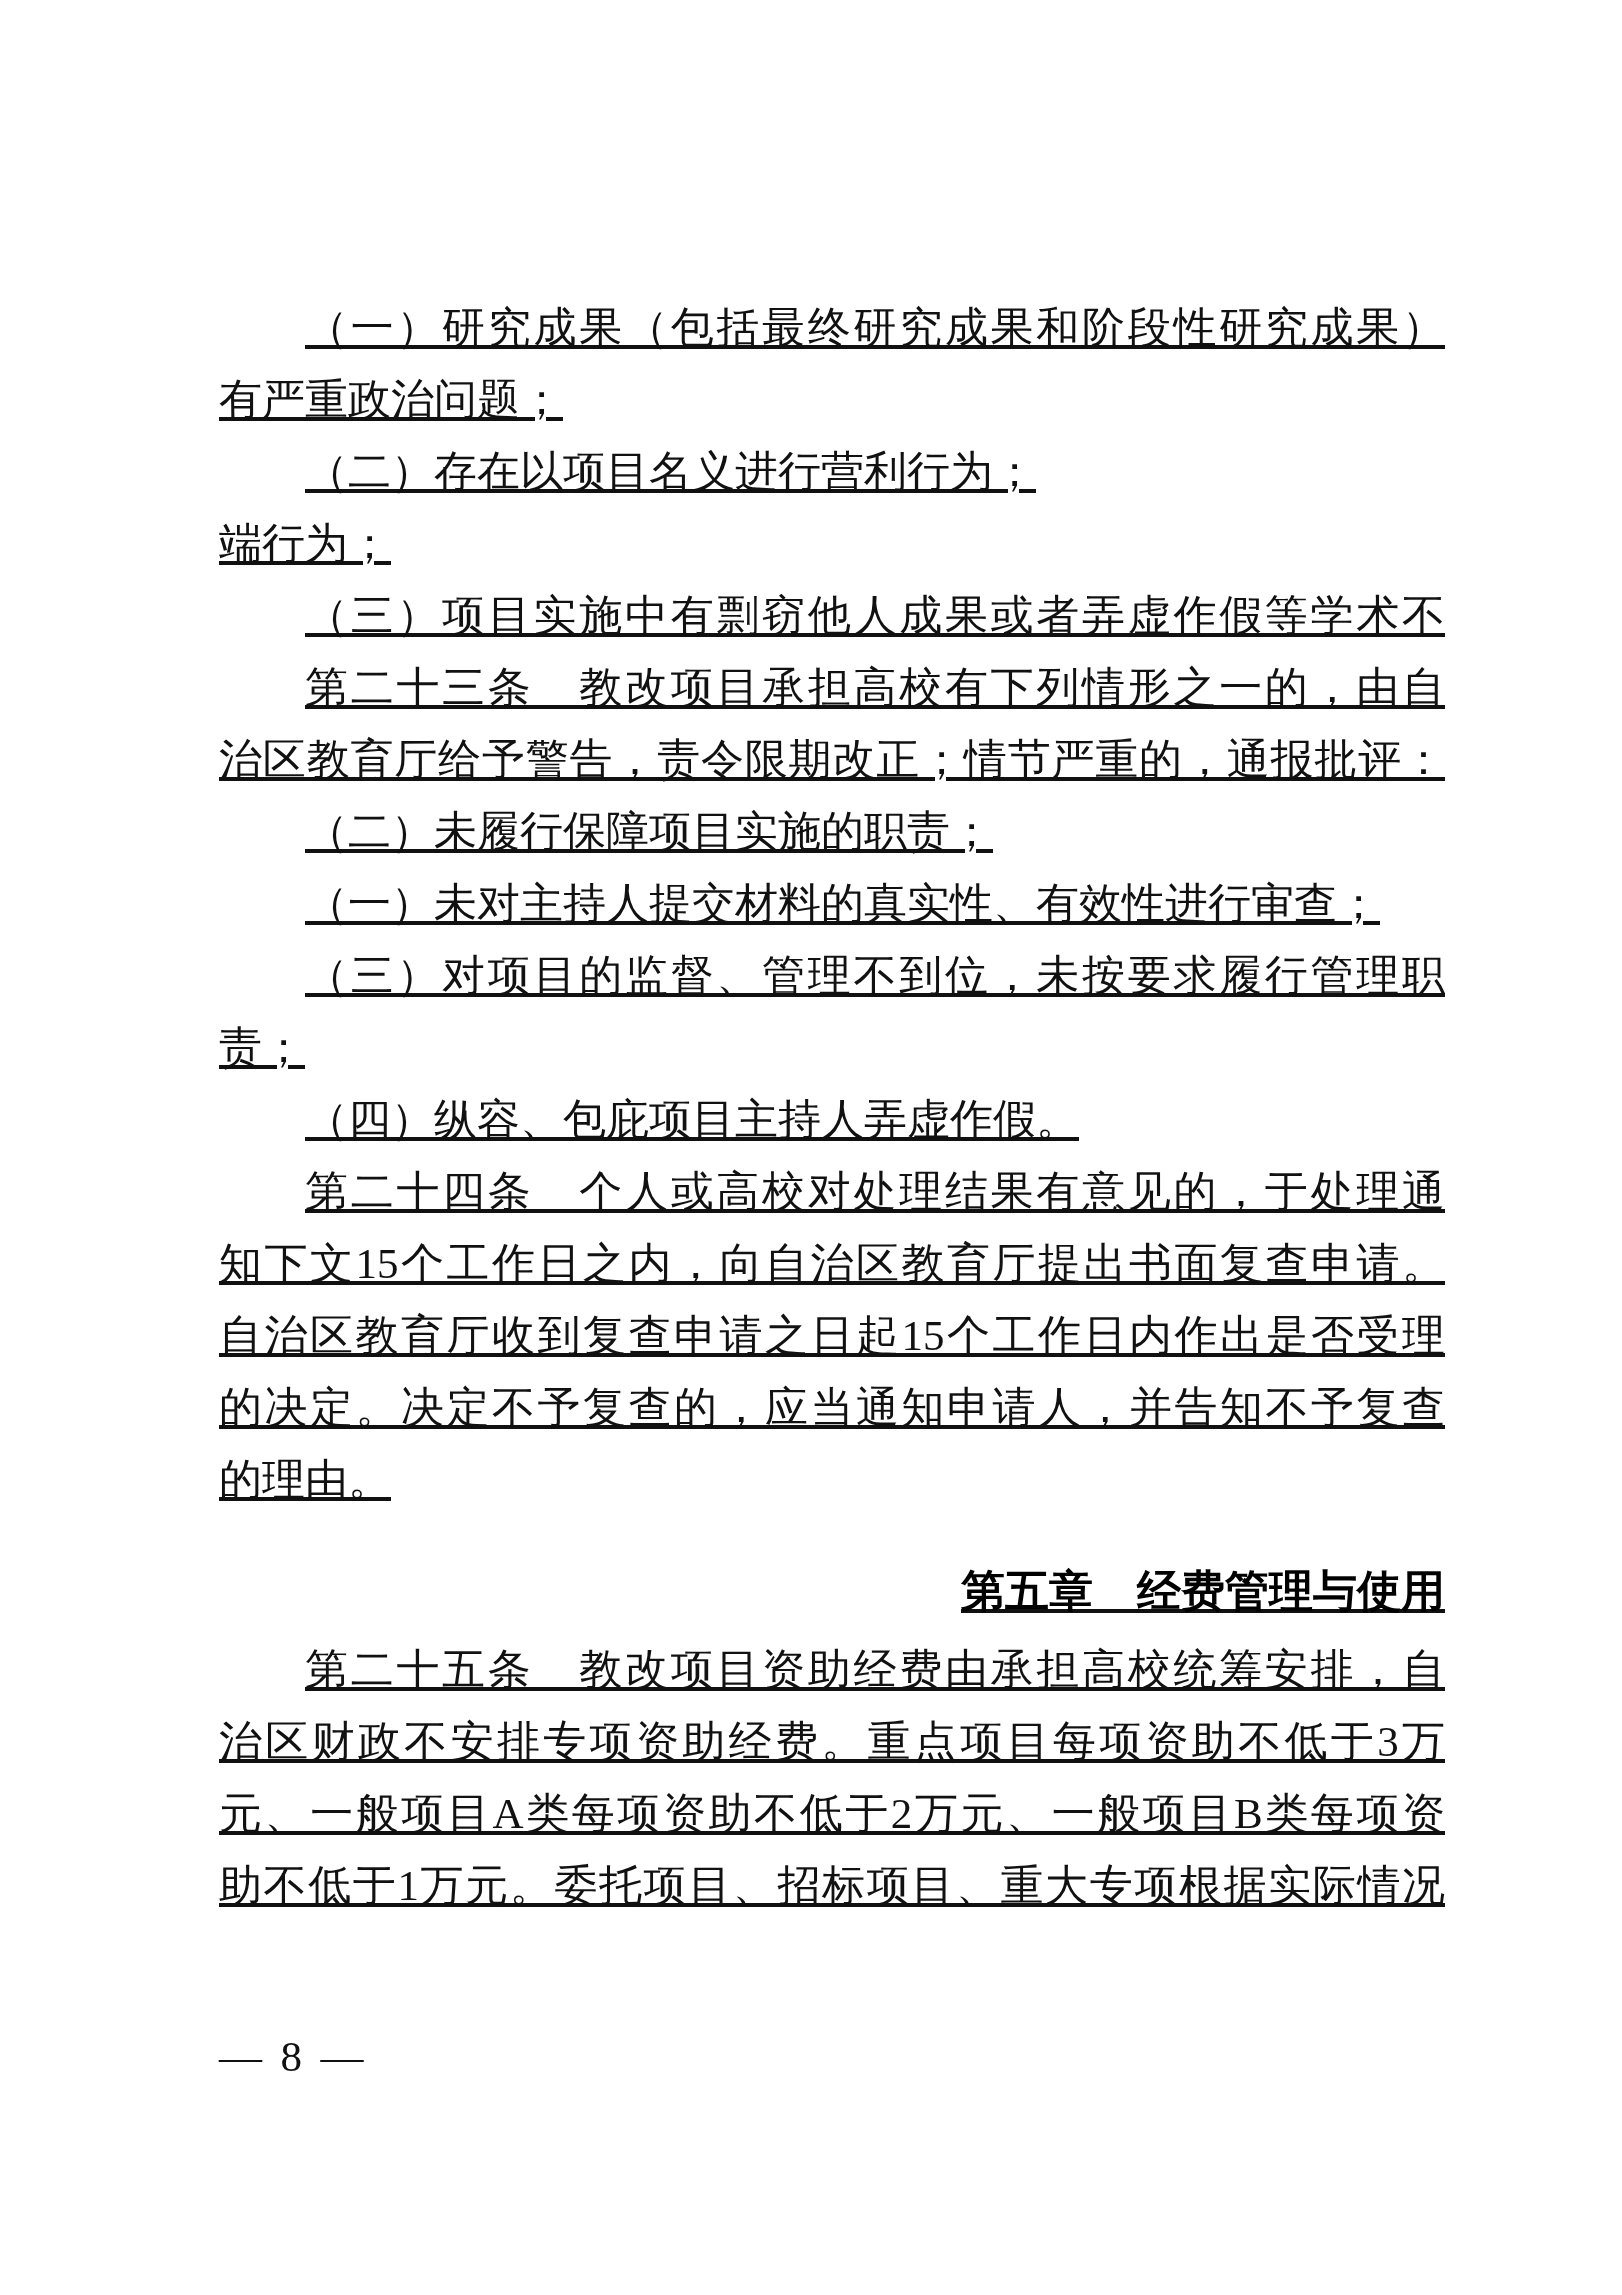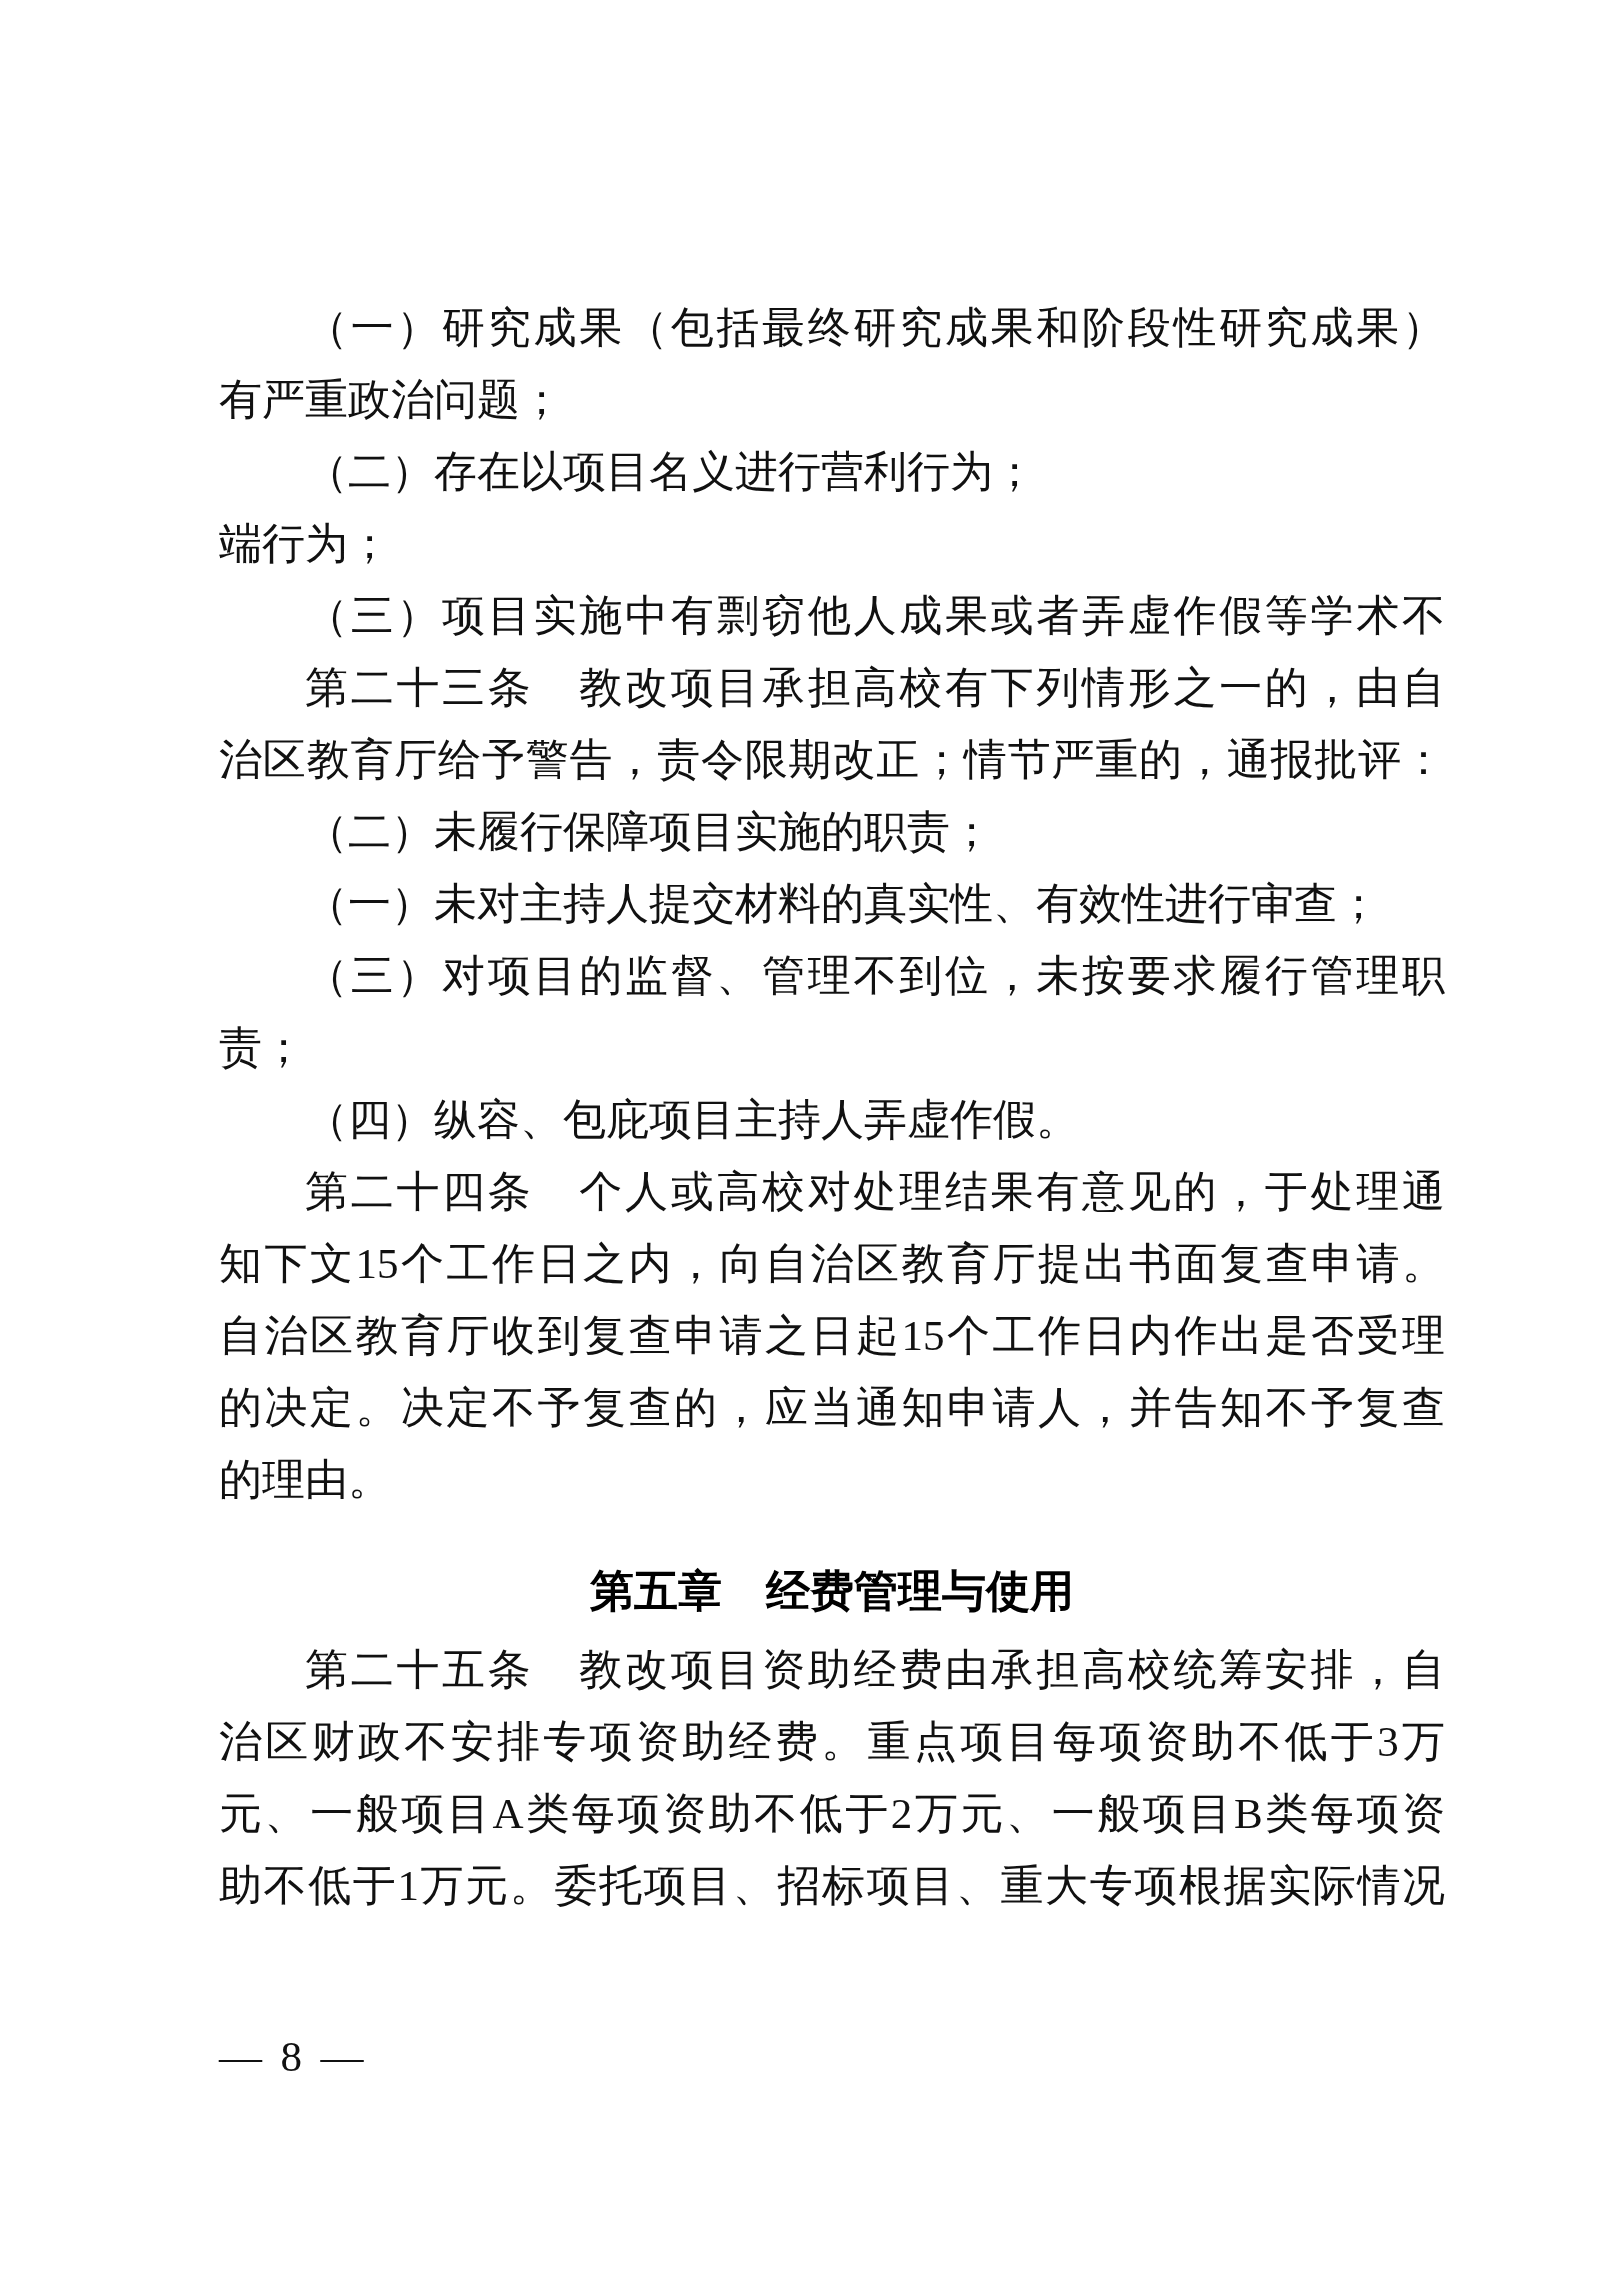--- a/index.html
+++ b/index.html
@@ -16,41 +16,42 @@
     overflow: hidden;
   }
   .body-col {
     position: absolute;
     left: 219px;
     top: 292px;
     width: 1226px;
     font-family: "Liberation Serif", "DejaVu Serif", serif;
     font-size: 43px;
     color: #111111;
+    text-decoration: underline;
   }
   .ln {
     height: 72px;
     line-height: 72px;
     text-align: justify;
     overflow: hidden;
   }
   .ln.just {
     text-align-last: justify;
   }
   .ln.ind {
     text-indent: 86px;
   }
   .chapter {
     margin: 39px 0 6.5px 0;
     height: 72px;
     line-height: 72px;
     font-family: "Liberation Sans", "DejaVu Sans", sans-serif;
     font-weight: bold;
     font-size: 44px;
-    text-align: center;
+    text-align: right;
     color: #000000;
   }
   .footer {
     position: absolute;
     left: 219px;
     top: 2027px;
     font-family: "Liberation Serif", "DejaVu Serif", serif;
     font-size: 43px;
     line-height: 59px;
     letter-spacing: 3.9px;

